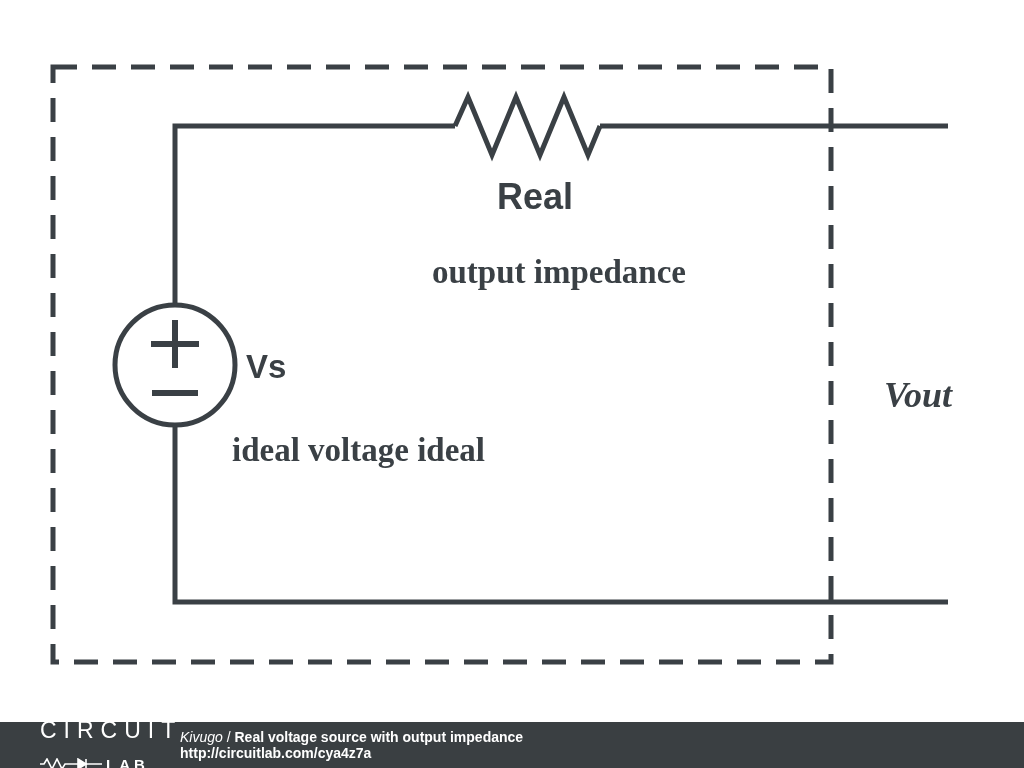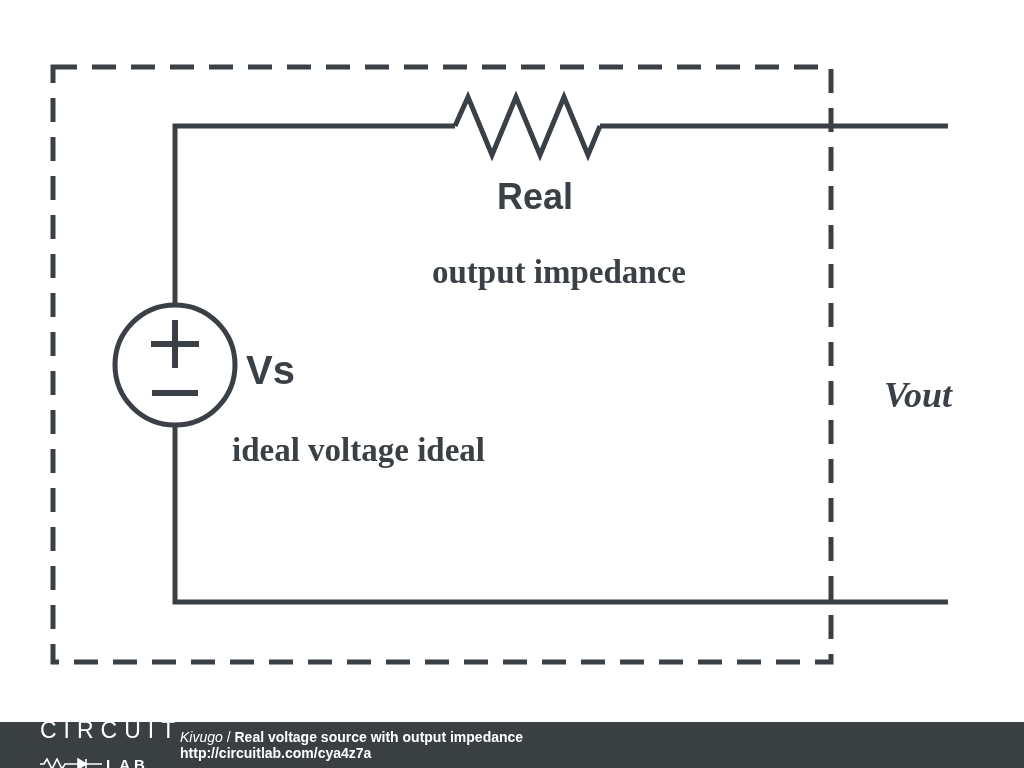--- a/index.html
+++ b/index.html
@@ -11,21 +11,21 @@
     font-family:"Liberation Sans",sans-serif;
   }
   .circuit-svg{position:absolute;left:0;top:0;}
   .lbl{position:absolute;color:#3a4045;white-space:nowrap;}
   .lbl-sans{font-family:"Liberation Sans",sans-serif;font-weight:bold;}
   .lbl-serif{font-family:"Liberation Serif","DejaVu Serif",serif;font-weight:bold;}
   .lbl-serif-italic{font-family:Liberation Serif, serif;font-weight:bold;font-style:italic;}
 
   .rout-label{left:440px;top:176px;width:190px;text-align:center;font-size:36px;}
   .rout-desc{left:364px;top:254px;width:390px;text-align:center;font-size:33px;}
-  .vs-label{left:246px;top:348px;font-size:40px;}
+  .vs-label{left:246px;top:348px;font-size:33px;}
   .vs-desc{left:232px;top:432px;font-size:33px;}
   .vout-label{left:884px;top:374px;font-size:36px;}
 
   .footer{
     position:absolute;left:0;bottom:0;width:1024px;height:46px;
     background:#3a3f42;color:#ffffff;
     display:flex;align-items:center;
   }
   .logo{
     width:180px;padding-left:40px;box-sizing:border-box;

